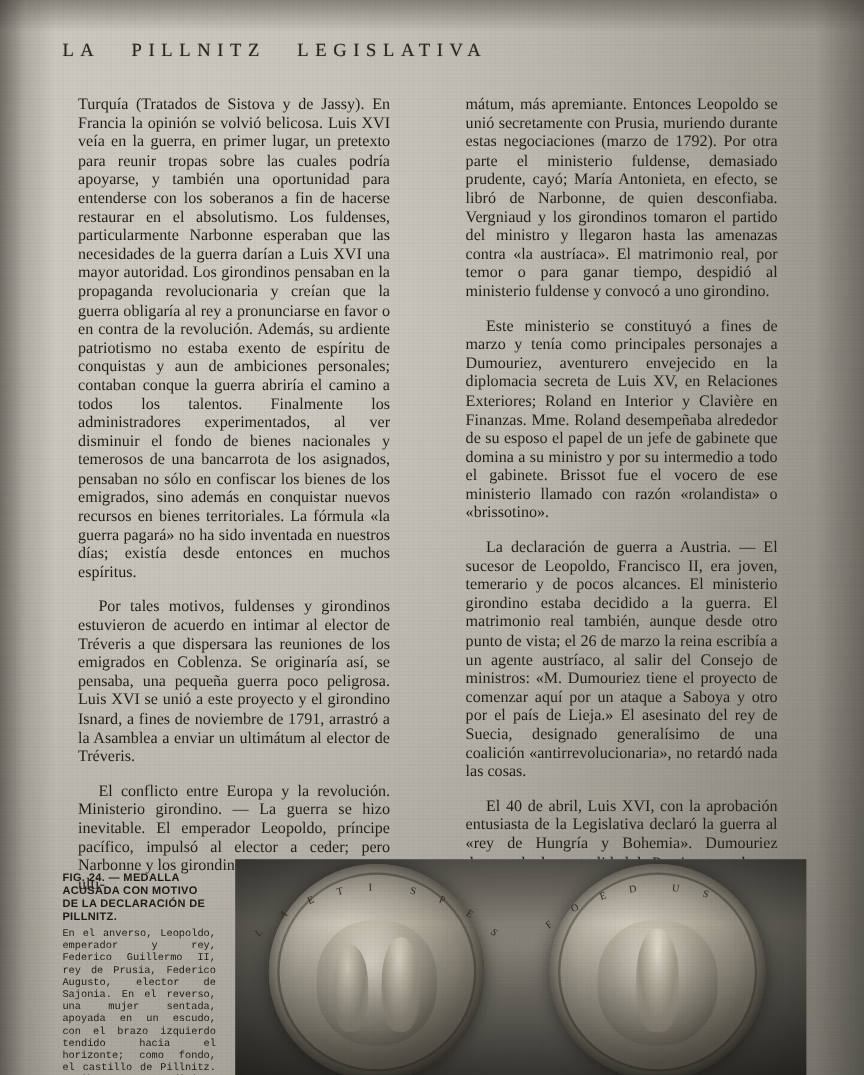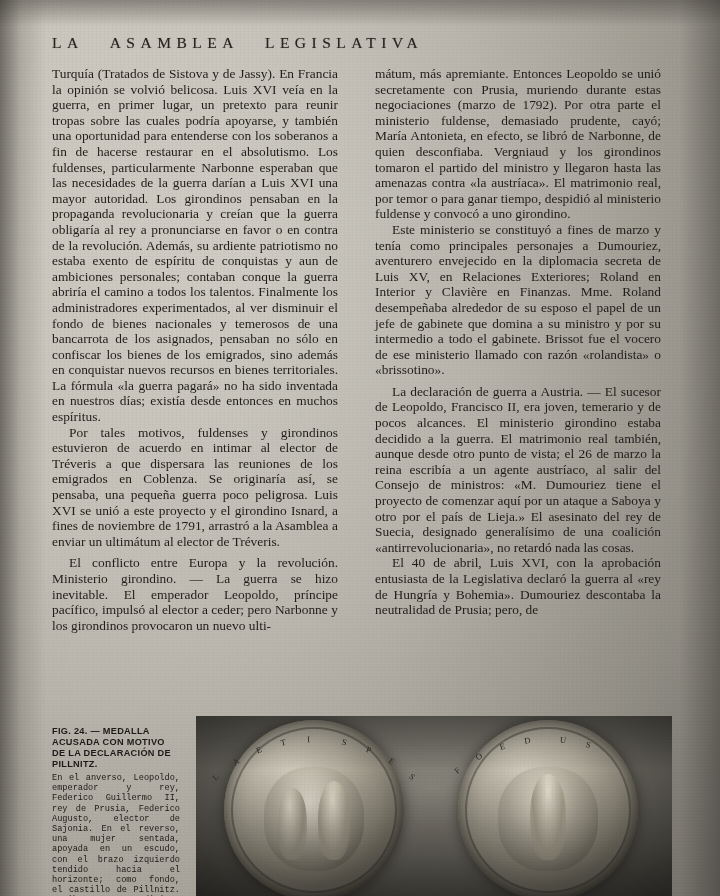--- a/index.html
+++ b/index.html
@@ -60,21 +60,21 @@
     position:absolute;top:0;width:286px;
     color:#221f1c;
     font-size:13.4px;
     line-height:15.6px;
     text-align:justify;
     text-justify:inter-word;
     hyphens:manual;
   }
   .col.left{left:0;}
   .col.right{left:323px;}
-  .col p{margin:0;text-indent:17px;}
+  .col p{margin:13px;text-indent:17px;}
   .col p.noind{text-indent:0;}
 
   .figblock{
     position:absolute;left:52px;top:726px;width:128px;
     font-family:"Liberation Sans", sans-serif;
     color:#1f1d1a;
   }
   .figcap-title{
     font-size:9.2px;line-height:11px;font-weight:bold;letter-spacing:.3px;
   }
@@ -143,21 +143,21 @@
 </style>
 </head>
 <body>
 
 <div class="page">
   <div class="top-edge"></div>
   <div class="left-edge"></div>
   <div class="right-edge"></div>
 
   <div class="runhead">
-    <span>LA</span><span class="gap"></span><span>ASAMBLEA</span><span class="gap"></span><span>LEGISLATIVA</span>
+    <span>LA</span><span class="gap"></span><span>PILLNITZ</span><span class="gap"></span><span>LEGISLATIVA</span>
   </div>
 
   <div class="columns">
     <div class="col left">
       <p class="noind">Turquía (Tratados de Sistova y de Jassy). En Francia la opinión se volvió belicosa. Luis XVI veía en la guerra, en primer lugar, un pretexto para reunir tropas sobre las cuales podría apoyarse, y también una oportunidad para entenderse con los soberanos a fin de hacerse restaurar en el absolutismo. Los fuldenses, particularmente Narbonne esperaban que las necesidades de la guerra darían a Luis XVI una mayor autoridad. Los girondinos pensaban en la propaganda revolucionaria y creían que la guerra obligaría al rey a pronunciarse en favor o en contra de la revolución. Además, su ardiente patriotismo no estaba exento de espíritu de conquistas y aun de ambiciones personales; contaban conque la guerra abriría el camino a todos los talentos. Finalmente los administradores experimentados, al ver disminuir el fondo de bienes nacionales y temerosos de una bancarrota de los asignados, pensaban no sólo en confiscar los bienes de los emigrados, sino además en conquistar nuevos recursos en bienes territoriales. La fórmula «la guerra pagará» no ha sido inventada en nuestros días; existía desde entonces en muchos espíritus.</p>
       <p>Por tales motivos, fuldenses y girondinos estuvieron de acuerdo en intimar al elector de Tréveris a que dispersara las reuniones de los emigrados en Coblenza. Se originaría así, se pensaba, una pequeña guerra poco peligrosa. Luis XVI se unió a este proyecto y el girondino Isnard, a fines de noviembre de 1791, arrastró a la Asamblea a enviar un ultimátum al elector de Tréveris.</p>
       <p style="margin-top:6px;">El conflicto entre Europa y la revolución. Ministerio girondino. — La guerra se hizo inevitable. El emperador Leopoldo, príncipe pacífico, impulsó al elector a ceder; pero Narbonne y los girondinos provocaron un nuevo ulti-</p>
     </div>
     <div class="col right">
       <p class="noind">mátum, más apremiante. Entonces Leopoldo se unió secretamente con Prusia, muriendo durante estas negociaciones (marzo de 1792). Por otra parte el ministerio fuldense, demasiado prudente, cayó; María Antonieta, en efecto, se libró de Narbonne, de quien desconfiaba. Vergniaud y los girondinos tomaron el partido del ministro y llegaron hasta las amenazas contra «la austríaca». El matrimonio real, por temor o para ganar tiempo, despidió al ministerio fuldense y convocó a uno girondino.</p>

